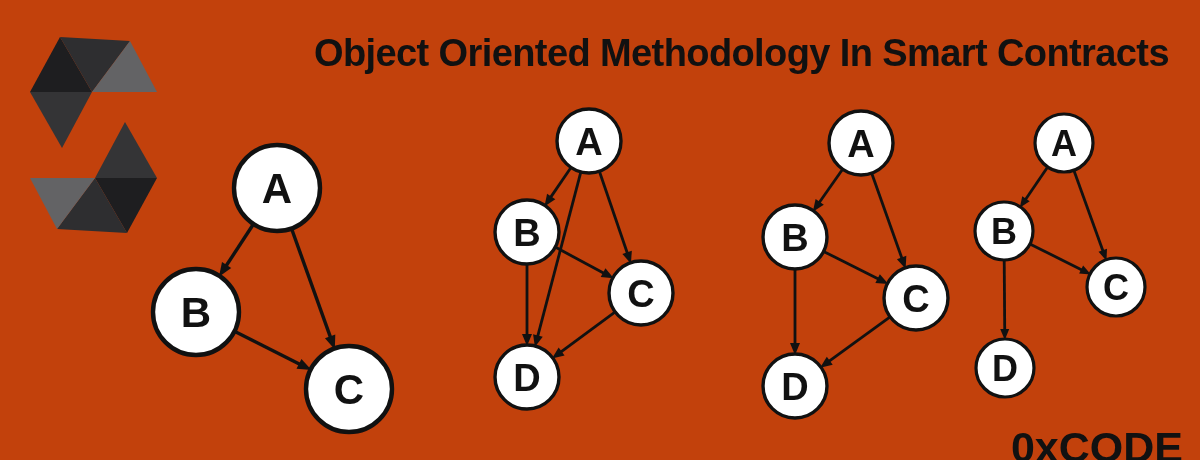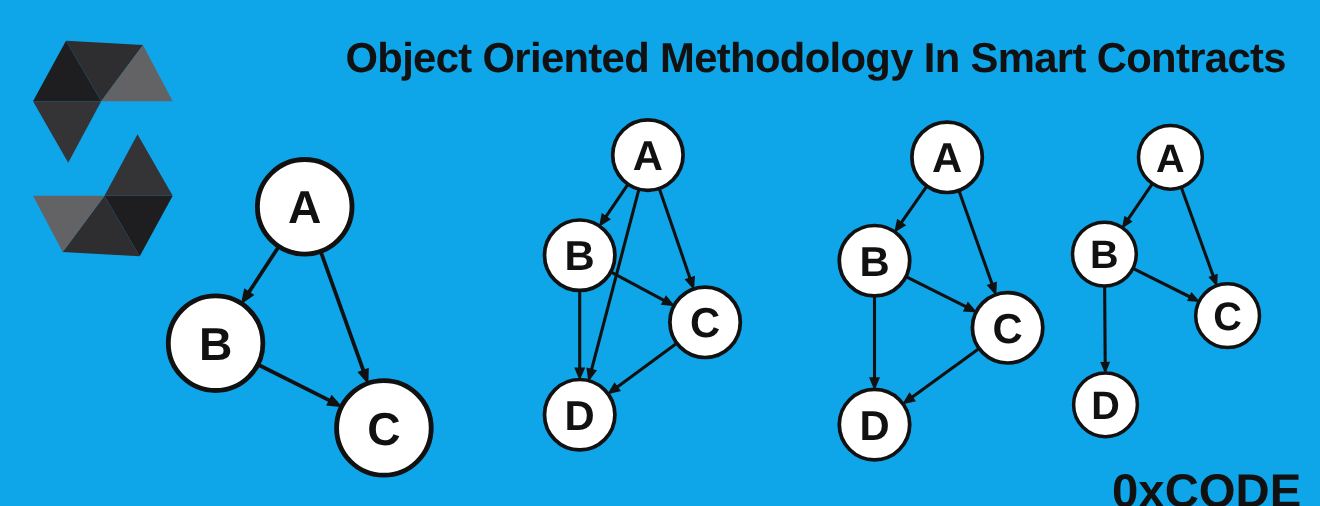--- a/index.html
+++ b/index.html
@@ -1,20 +1,20 @@
 <!DOCTYPE html>
 <html><head>
 <meta charset="utf-8">
 <style>
   html, body { margin: 0; padding: 0; background: #ffffff; }
   .page {
     position: relative;
     width: 1200px;
     height: 460px;
-    background: #0ea5e9;
+    background: #c2410c;
     overflow: hidden;
     font-family: "Liberation Sans", "DejaVu Sans", sans-serif;
     text-align: right;
   }
   .logo {
     position: absolute;
     left: 25px;
     top: 32px;
     width: 137px;
     height: 206px;

